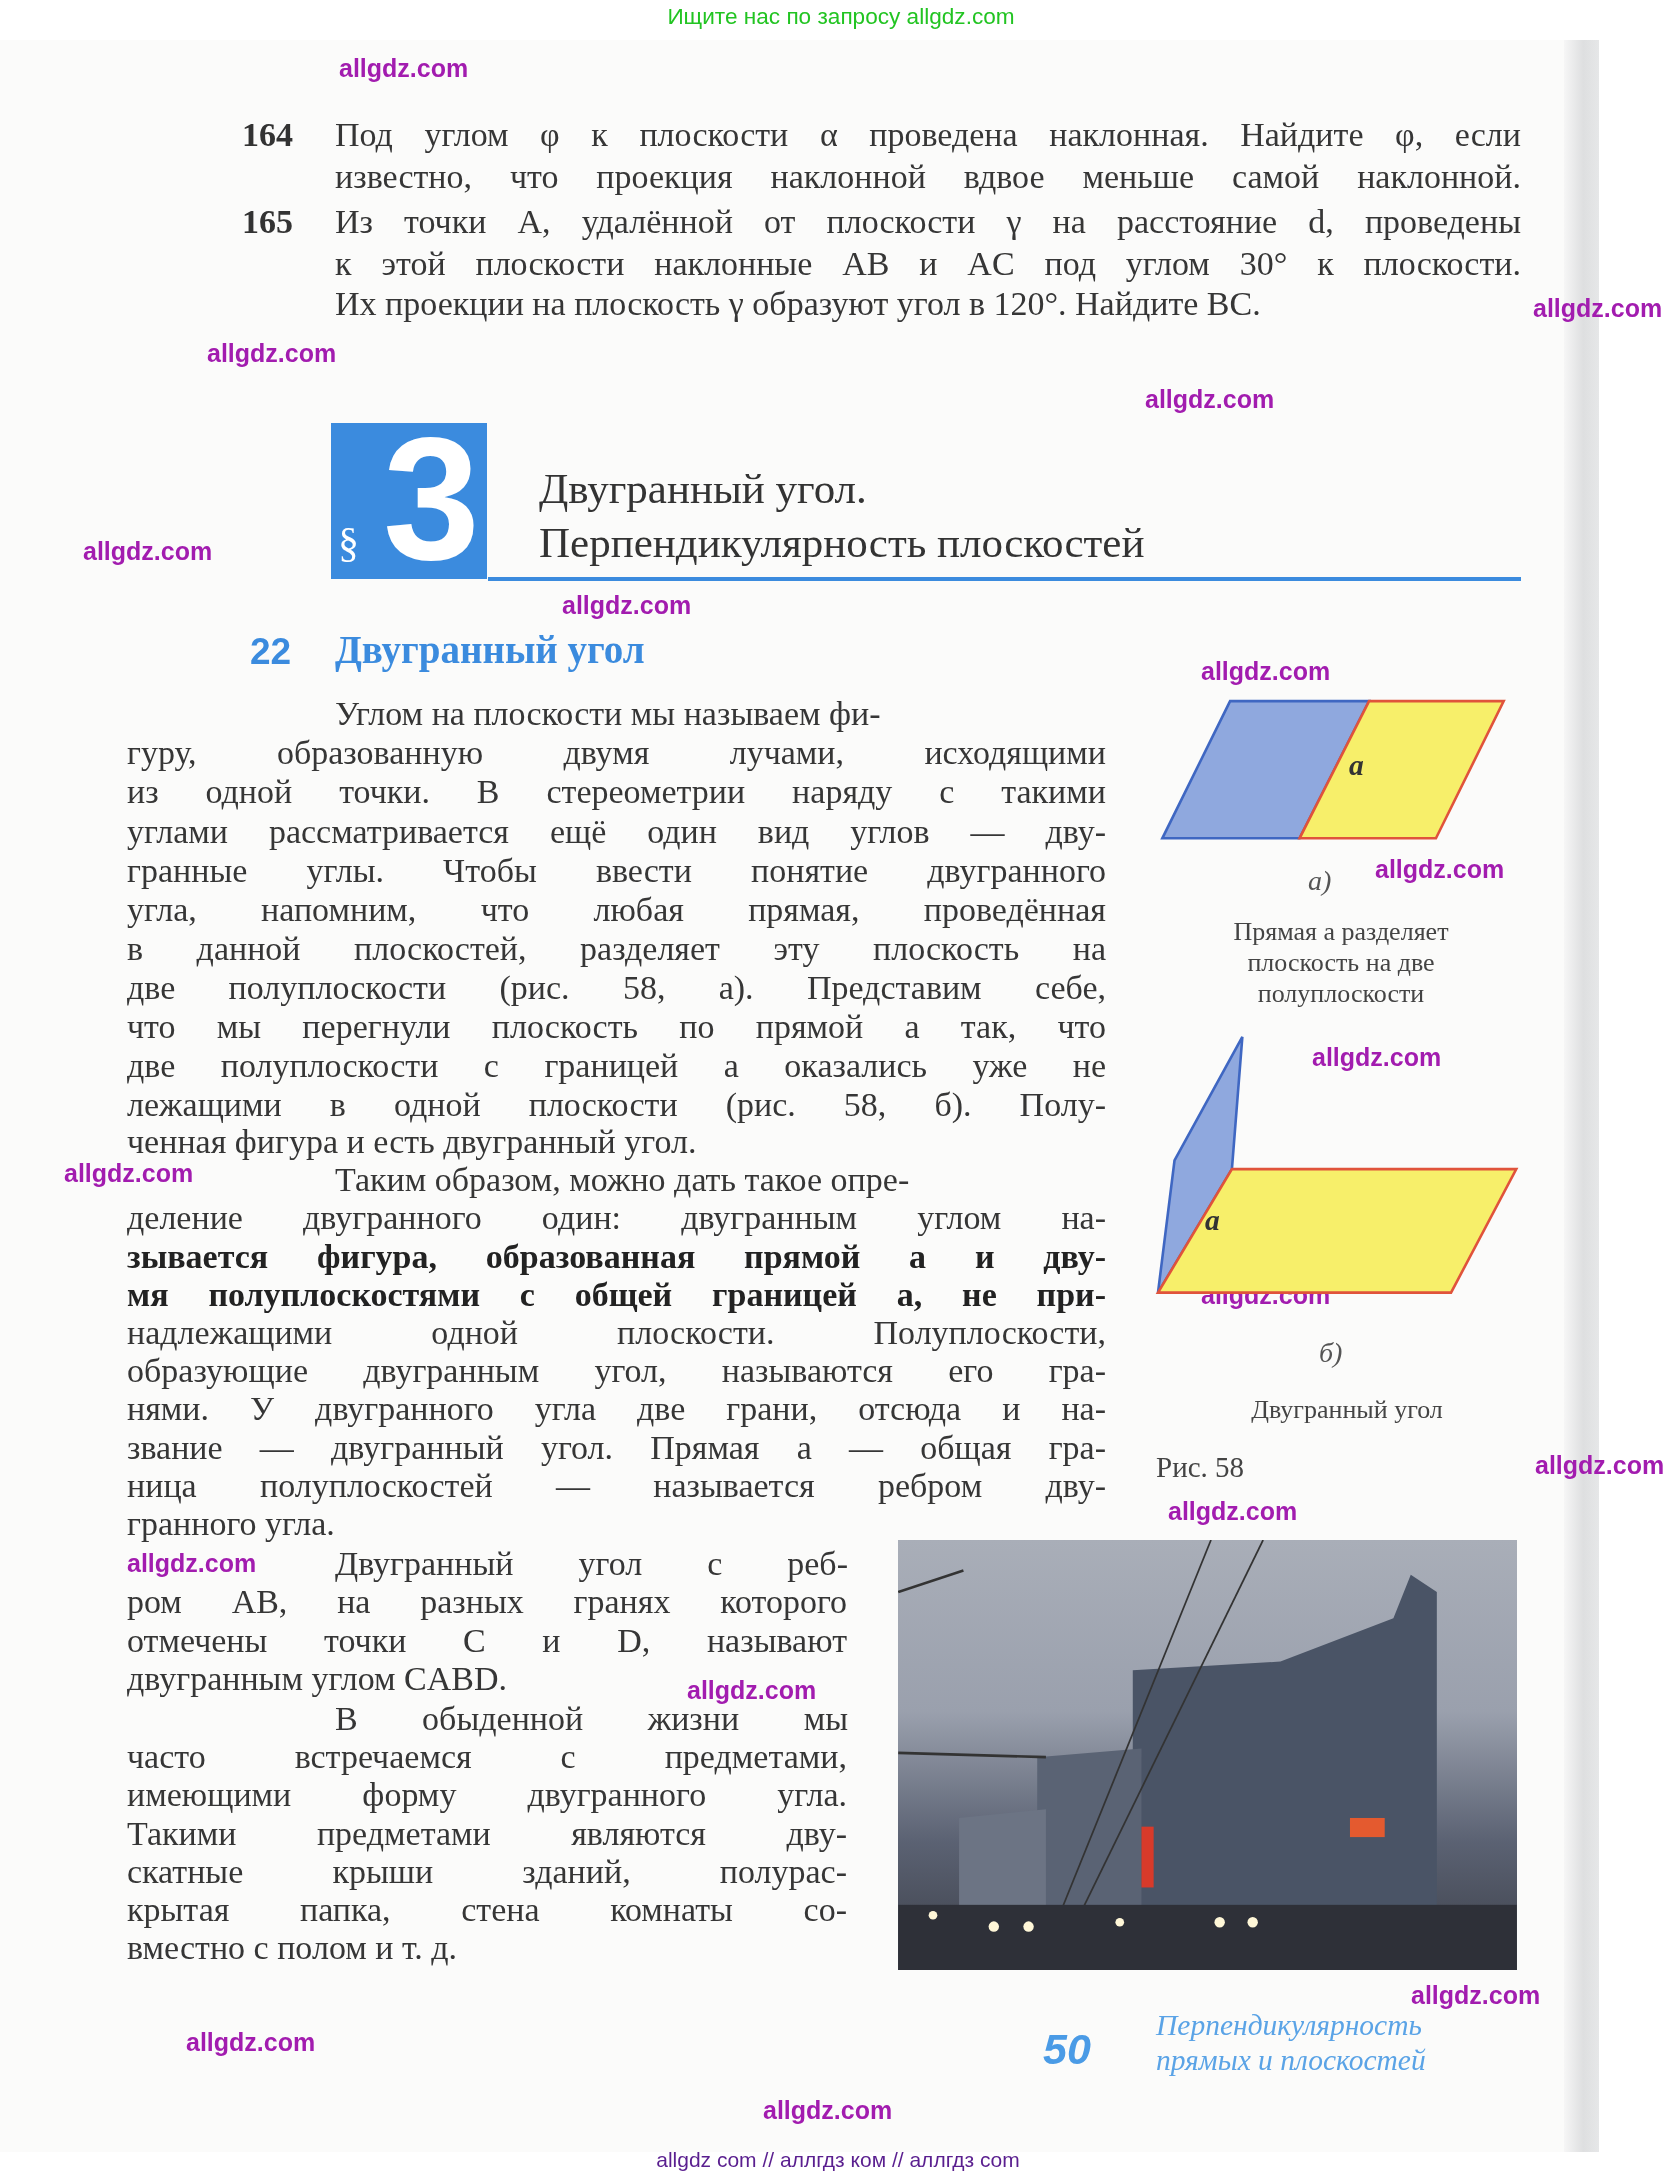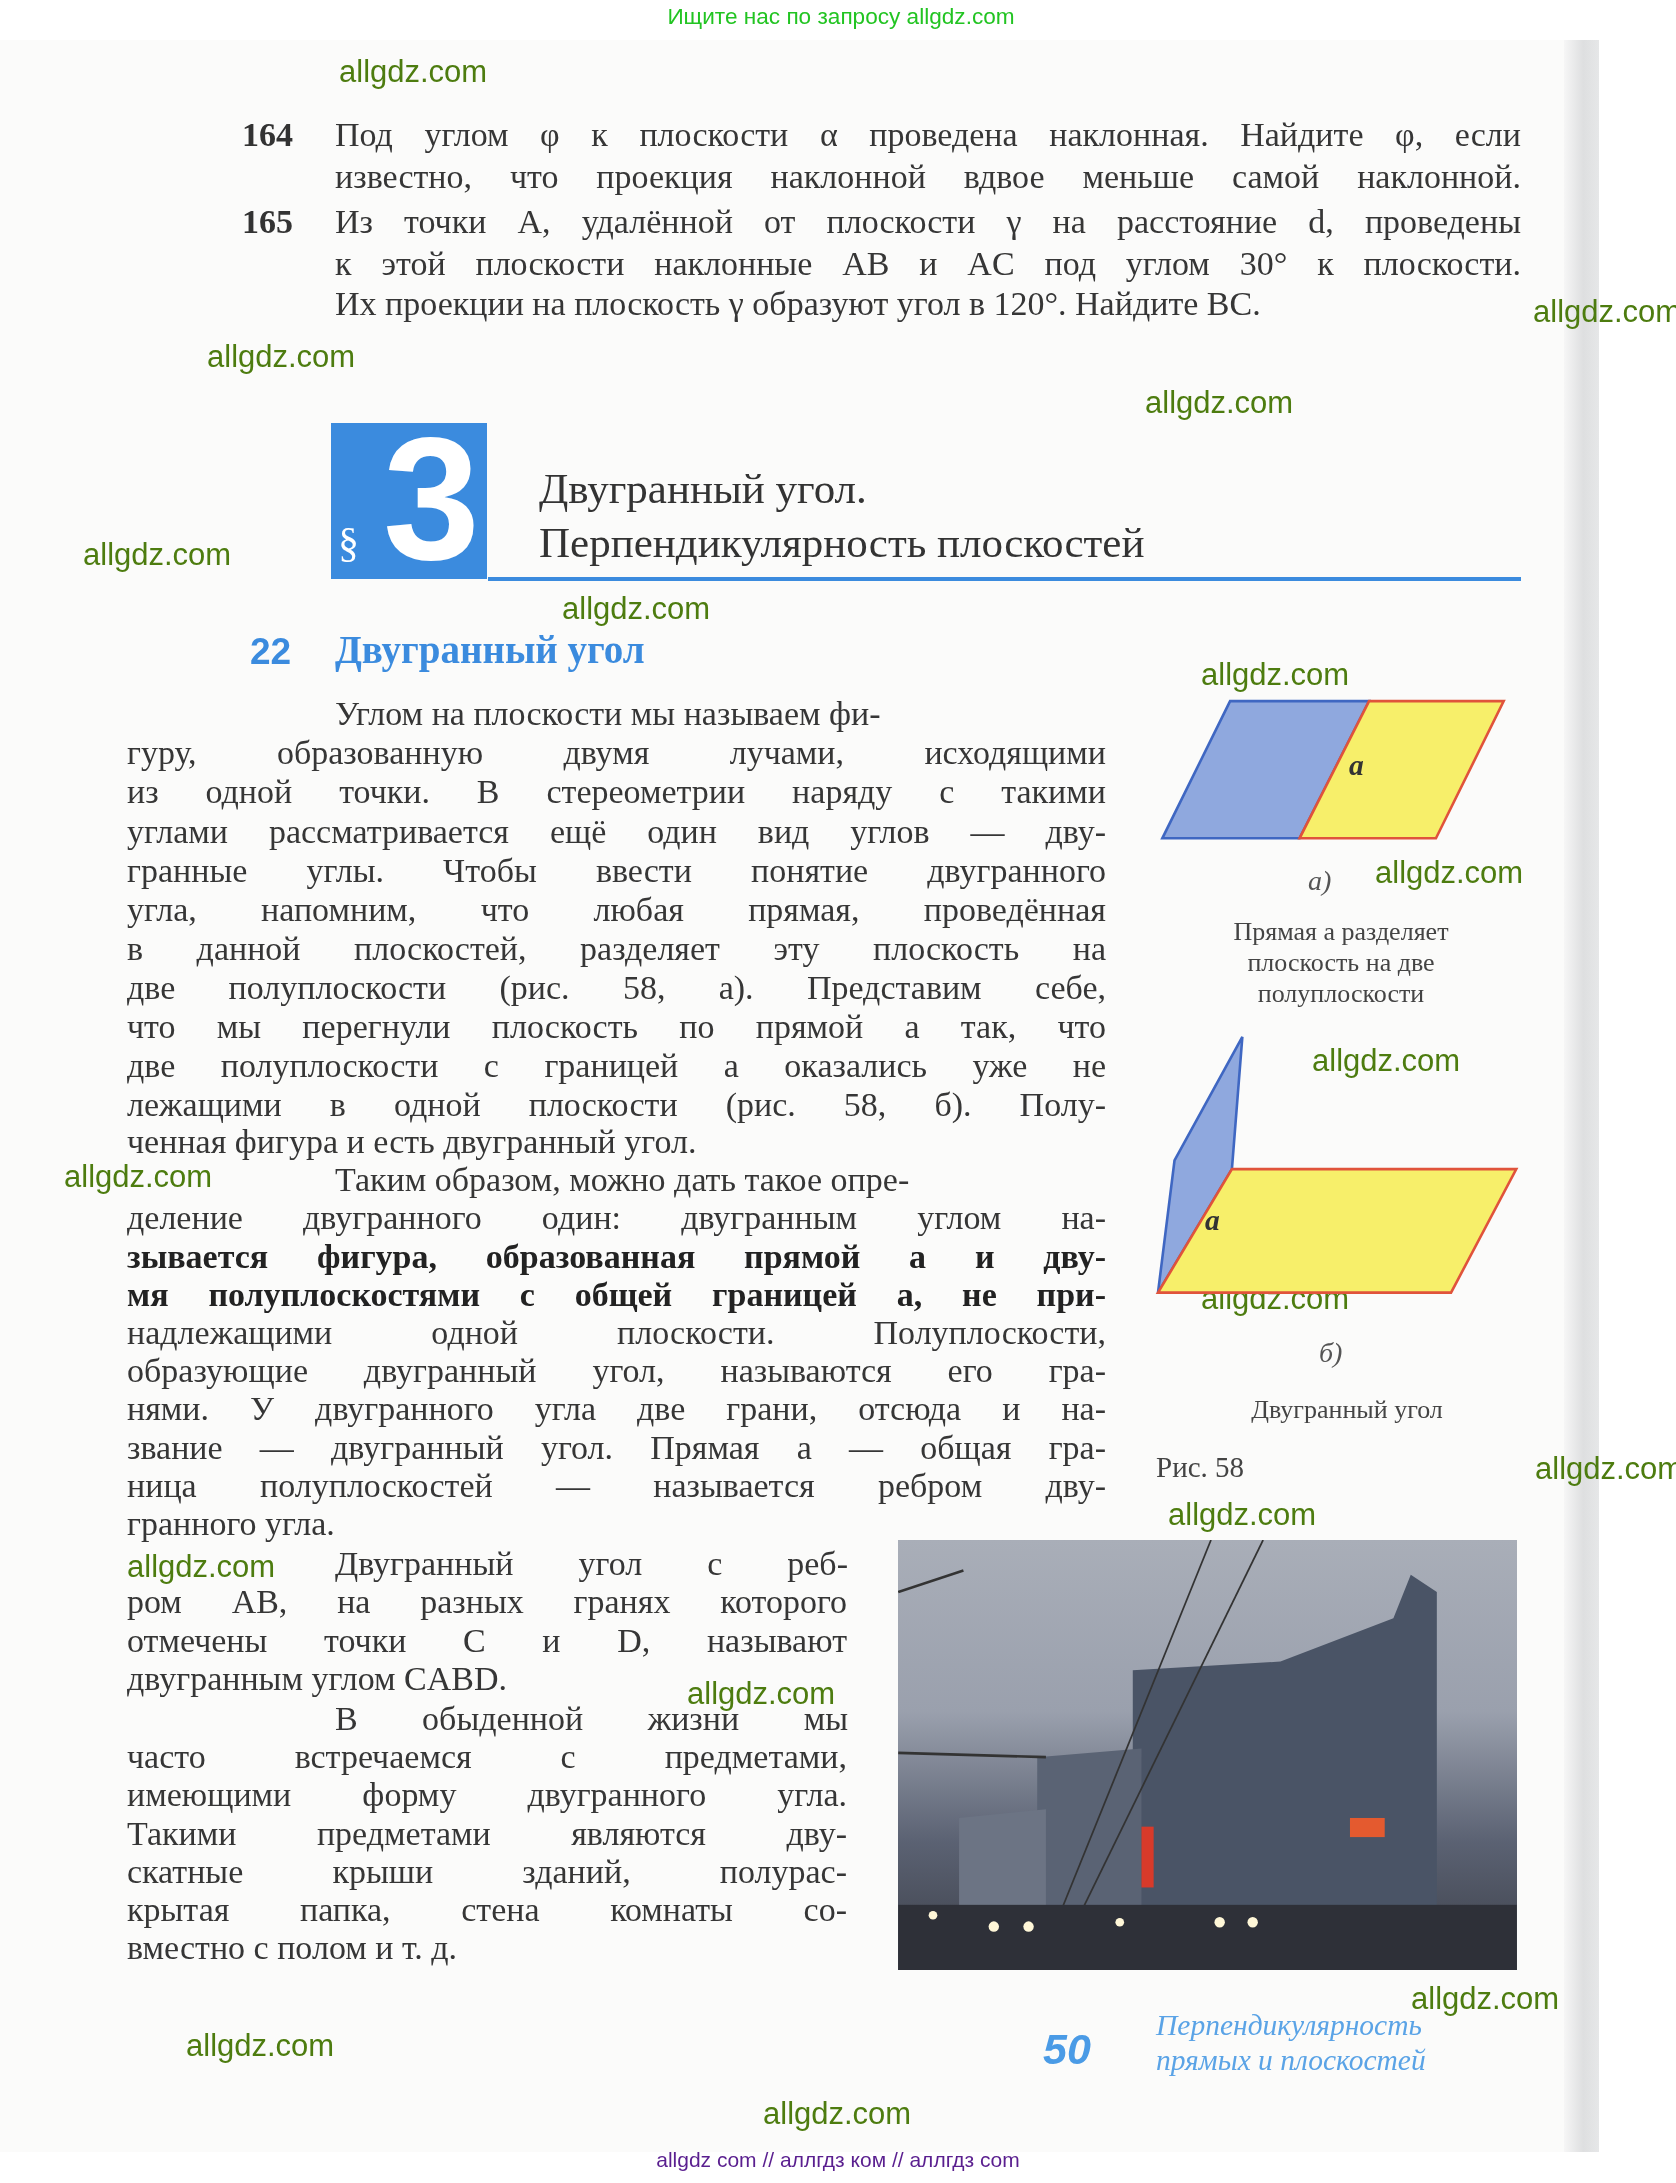--- a/index.html
+++ b/index.html
@@ -1,21 +1,21 @@
 <!DOCTYPE html>
 <html style="font-size:14px"><head>
 <meta charset="utf-8">
 <style>
   html, body { margin:0; padding:0; }
   body { width:1676px; height:2184px; position:relative; background:#ffffff; overflow:hidden;
          font-family:"Liberation Serif", serif; color:#333; }
   .page { position:absolute; left:0; top:40px; width:1595px; height:2112px; background:#fbfbfa; }
   .page-shadow { position:absolute; left:1564px; top:40px; width:35px; height:2112px;
                  background:linear-gradient(to right, #f6f6f6, #dedfe0 55%, #e6e7e8); }
-  .wm { position:absolute; font-family:"Liberation Sans", sans-serif; font-size:31px; color:#4d7c0f; white-space:nowrap; }
+  .wm { position:absolute; font-family:"Liberation Sans", sans-serif; font-size:25px; color:#a21caf; white-space:nowrap;font-weight:bold; }
   .wm-top { position:absolute; top:3.5px; left:3px; width:1676px; text-align:center; font-family:"Liberation Sans", sans-serif;
             font-size:22.6px; color:#22c422; }
   .wm-bottom { position:absolute; top:2148px; left:0; width:1676px; text-align:center; font-family:"Liberation Sans", sans-serif;
                font-size:21px; color:#5a1f8f; }
   .line { position:absolute; font-size:34px; line-height:38px; white-space:nowrap; color:#363636; }
   .just { text-align:justify; text-align-last:justify; }
   .num { position:absolute; font-family:"Liberation Serif", serif; font-weight:bold; font-size:34px; color:#333; }
   .sec-block { position:absolute; left:331px; top:423px; width:156px; height:156px; background:#3b8bde; }
   .sec-num { position:absolute; left:52px; top:-24px; font-family:"Liberation Sans", sans-serif; font-weight:bold; font-size:174px; color:#fff; line-height:200px; }
   .sec-sign { position:absolute; left:7px; top:96px; font-family:"Liberation Serif", serif; font-size:42px; color:#fff; }
@@ -86,21 +86,21 @@
 <div class="line just" style="left:127px;top:1008px;width:979px">что мы перегнули плоскость по прямой а так, что</div>
 <div class="line just" style="left:127px;top:1047px;width:979px">две полуплоскости с границей а оказались уже не</div>
 <div class="line just" style="left:127px;top:1086px;width:979px">лежащими в одной плоскости (рис. 58, б). Полу-</div>
 <div class="line" style="left:127px;top:1123px">ченная фигура и есть двугранный угол.</div>
 
 <div class="line" style="left:335px;top:1161px">Таким образом, можно дать такое опре-</div>
 <div class="line just" style="left:127px;top:1199px;width:979px;font-weight:normal">деление двугранного один: двугранным углом на-</div>
 <div class="line just" style="left:127px;top:1238px;width:979px;font-weight:bold;color:#222">зывается фигура, образованная прямой а и дву-</div>
 <div class="line just" style="left:127px;top:1276px;width:979px;font-weight:bold;color:#222">мя полуплоскостями с общей границей а, не при-</div>
 <div class="line just" style="left:127px;top:1314px;width:979px">надлежащими одной плоскости. Полуплоскости,</div>
-<div class="line just" style="left:127px;top:1352px;width:979px">образующие двугранный угол, называются его гра-</div>
+<div class="line just" style="left:127px;top:1352px;width:979px">образующие двугранным угол, называются его гра-</div>
 <div class="line just" style="left:127px;top:1390px;width:979px">нями. У двугранного угла две грани, отсюда и на-</div>
 <div class="line just" style="left:127px;top:1429px;width:979px">звание — двугранный угол. Прямая а — общая гра-</div>
 <div class="line just" style="left:127px;top:1467px;width:979px">ница полуплоскостей — называется ребром дву-</div>
 <div class="line" style="left:127px;top:1505px">гранного угла.</div>
 
 <div class="line just" style="left:335px;top:1545px;width:513px">Двугранный угол с реб-</div>
 <div class="line just" style="left:127px;top:1583px;width:720px">ром AB, на разных гранях которого</div>
 <div class="line just" style="left:127px;top:1622px;width:720px">отмечены точки C и D, называют</div>
 <div class="line" style="left:127px;top:1660px">двугранным углом CABD.</div>
 

